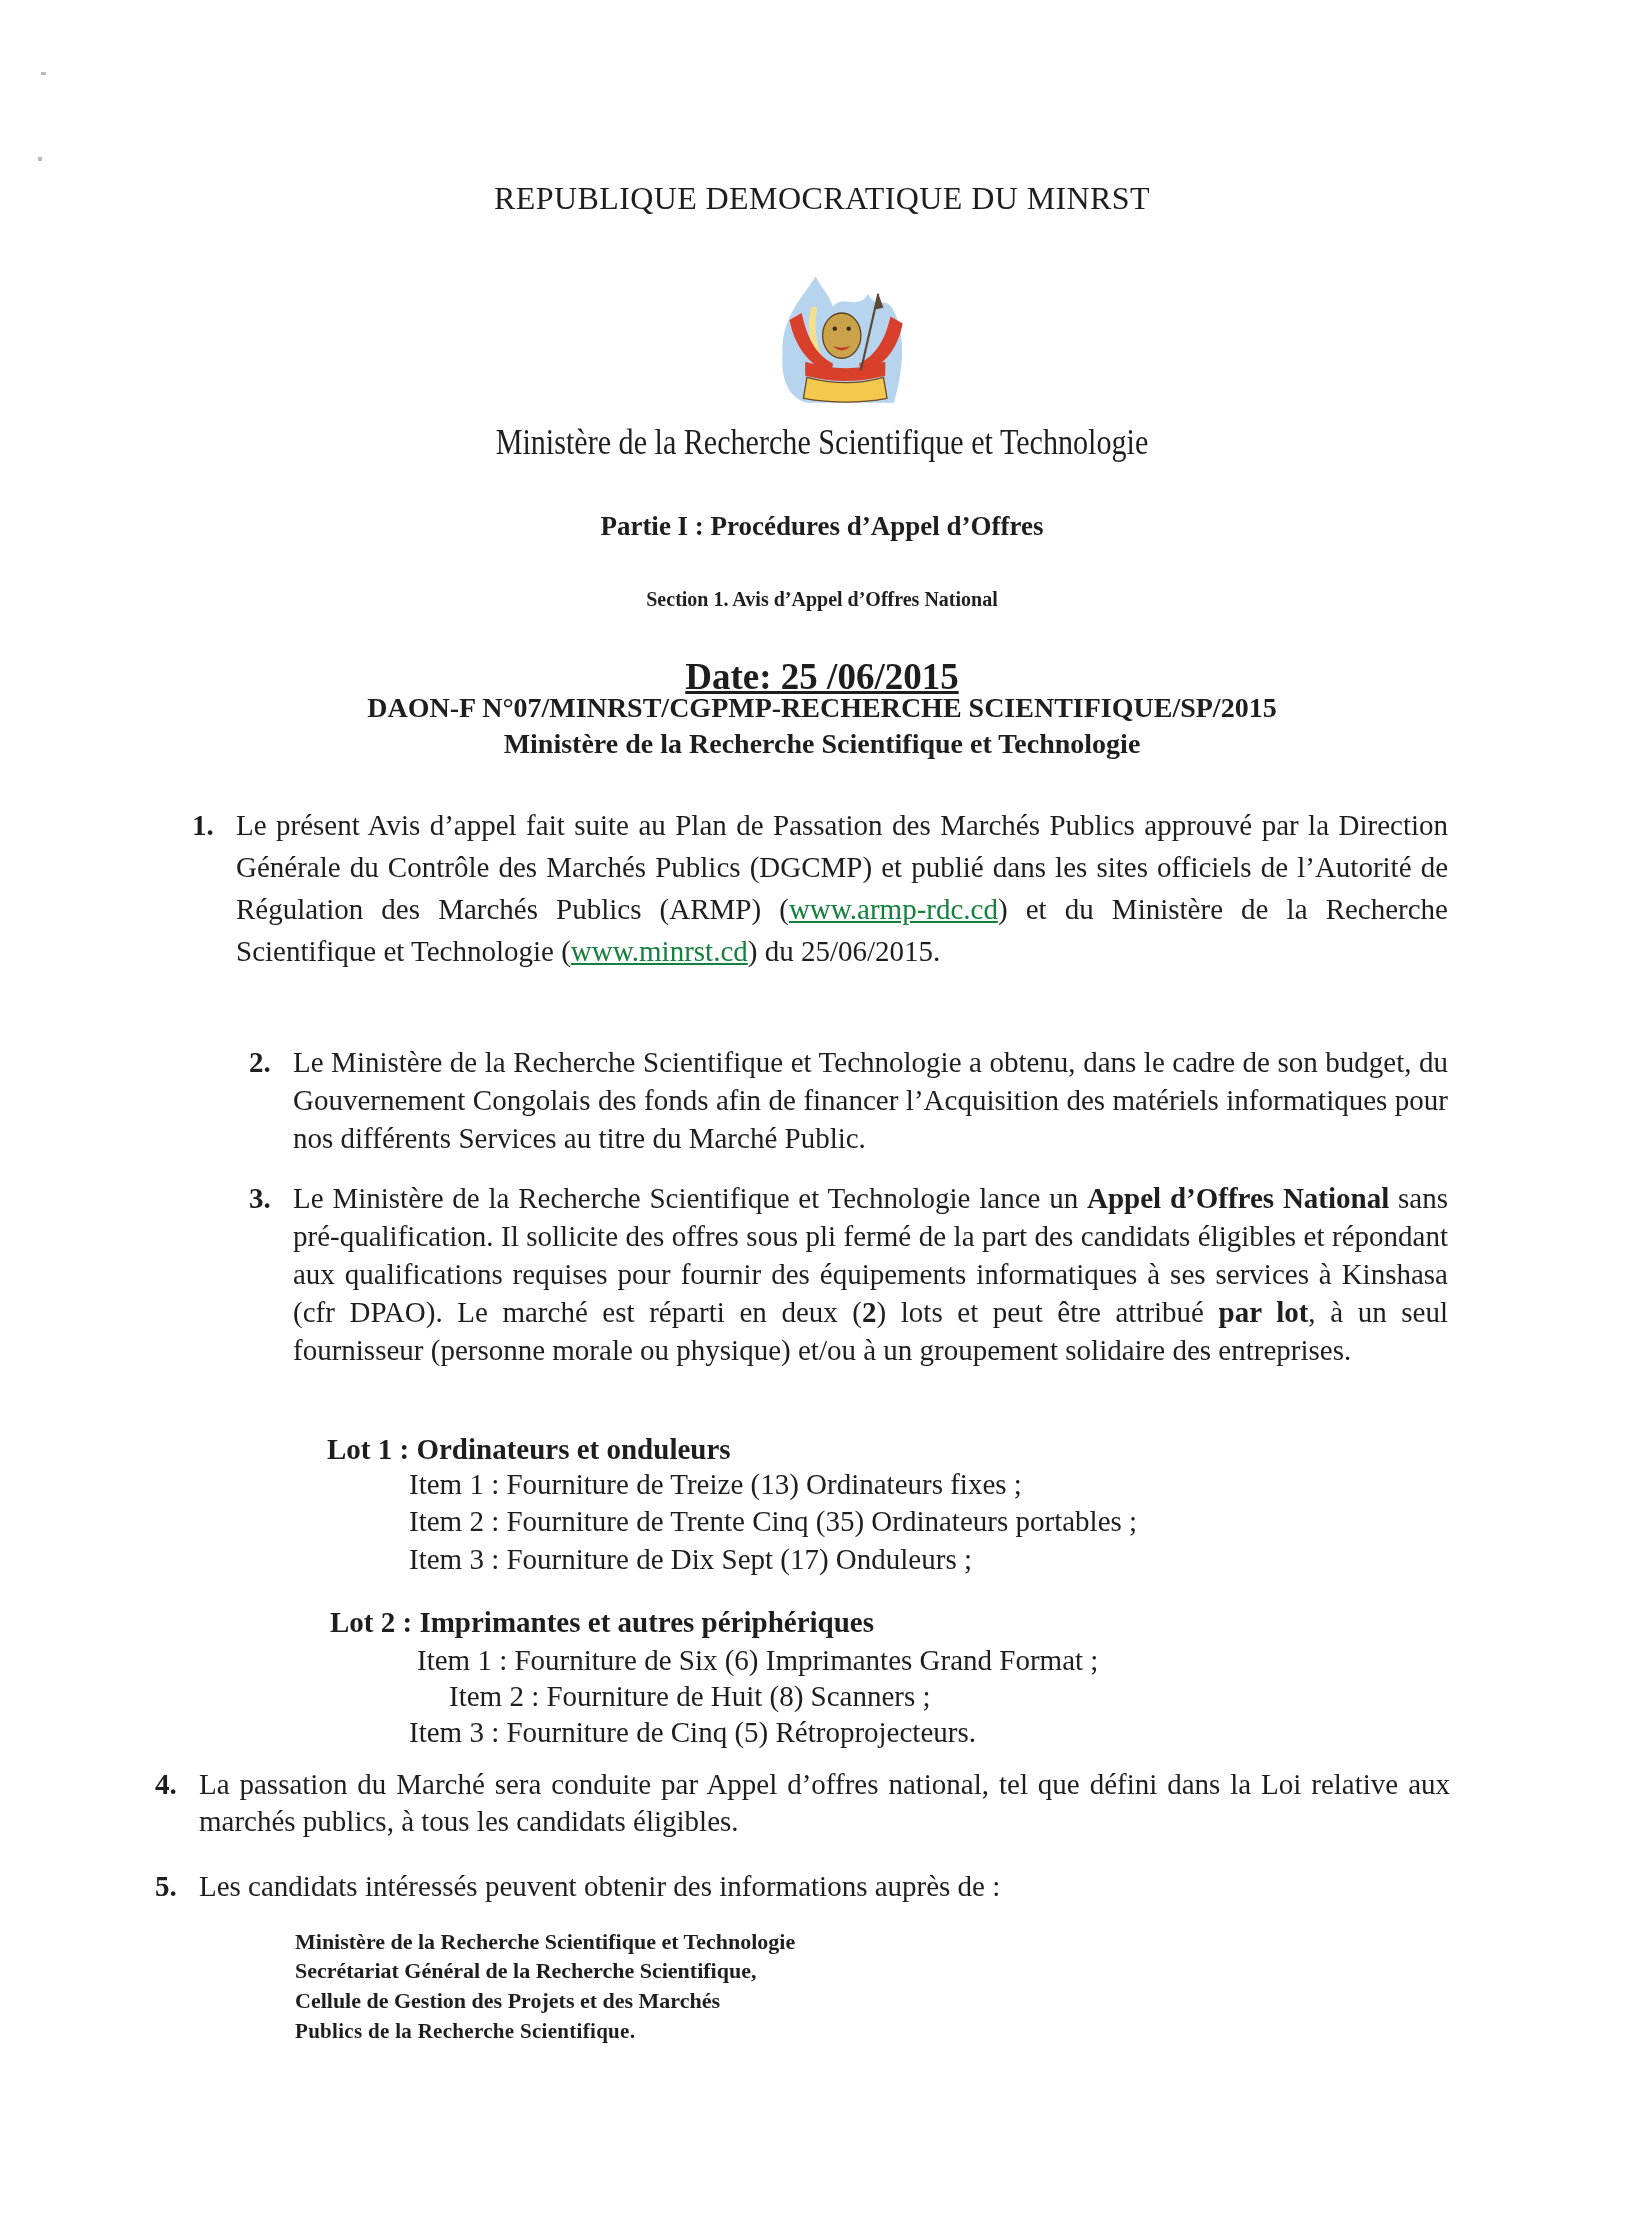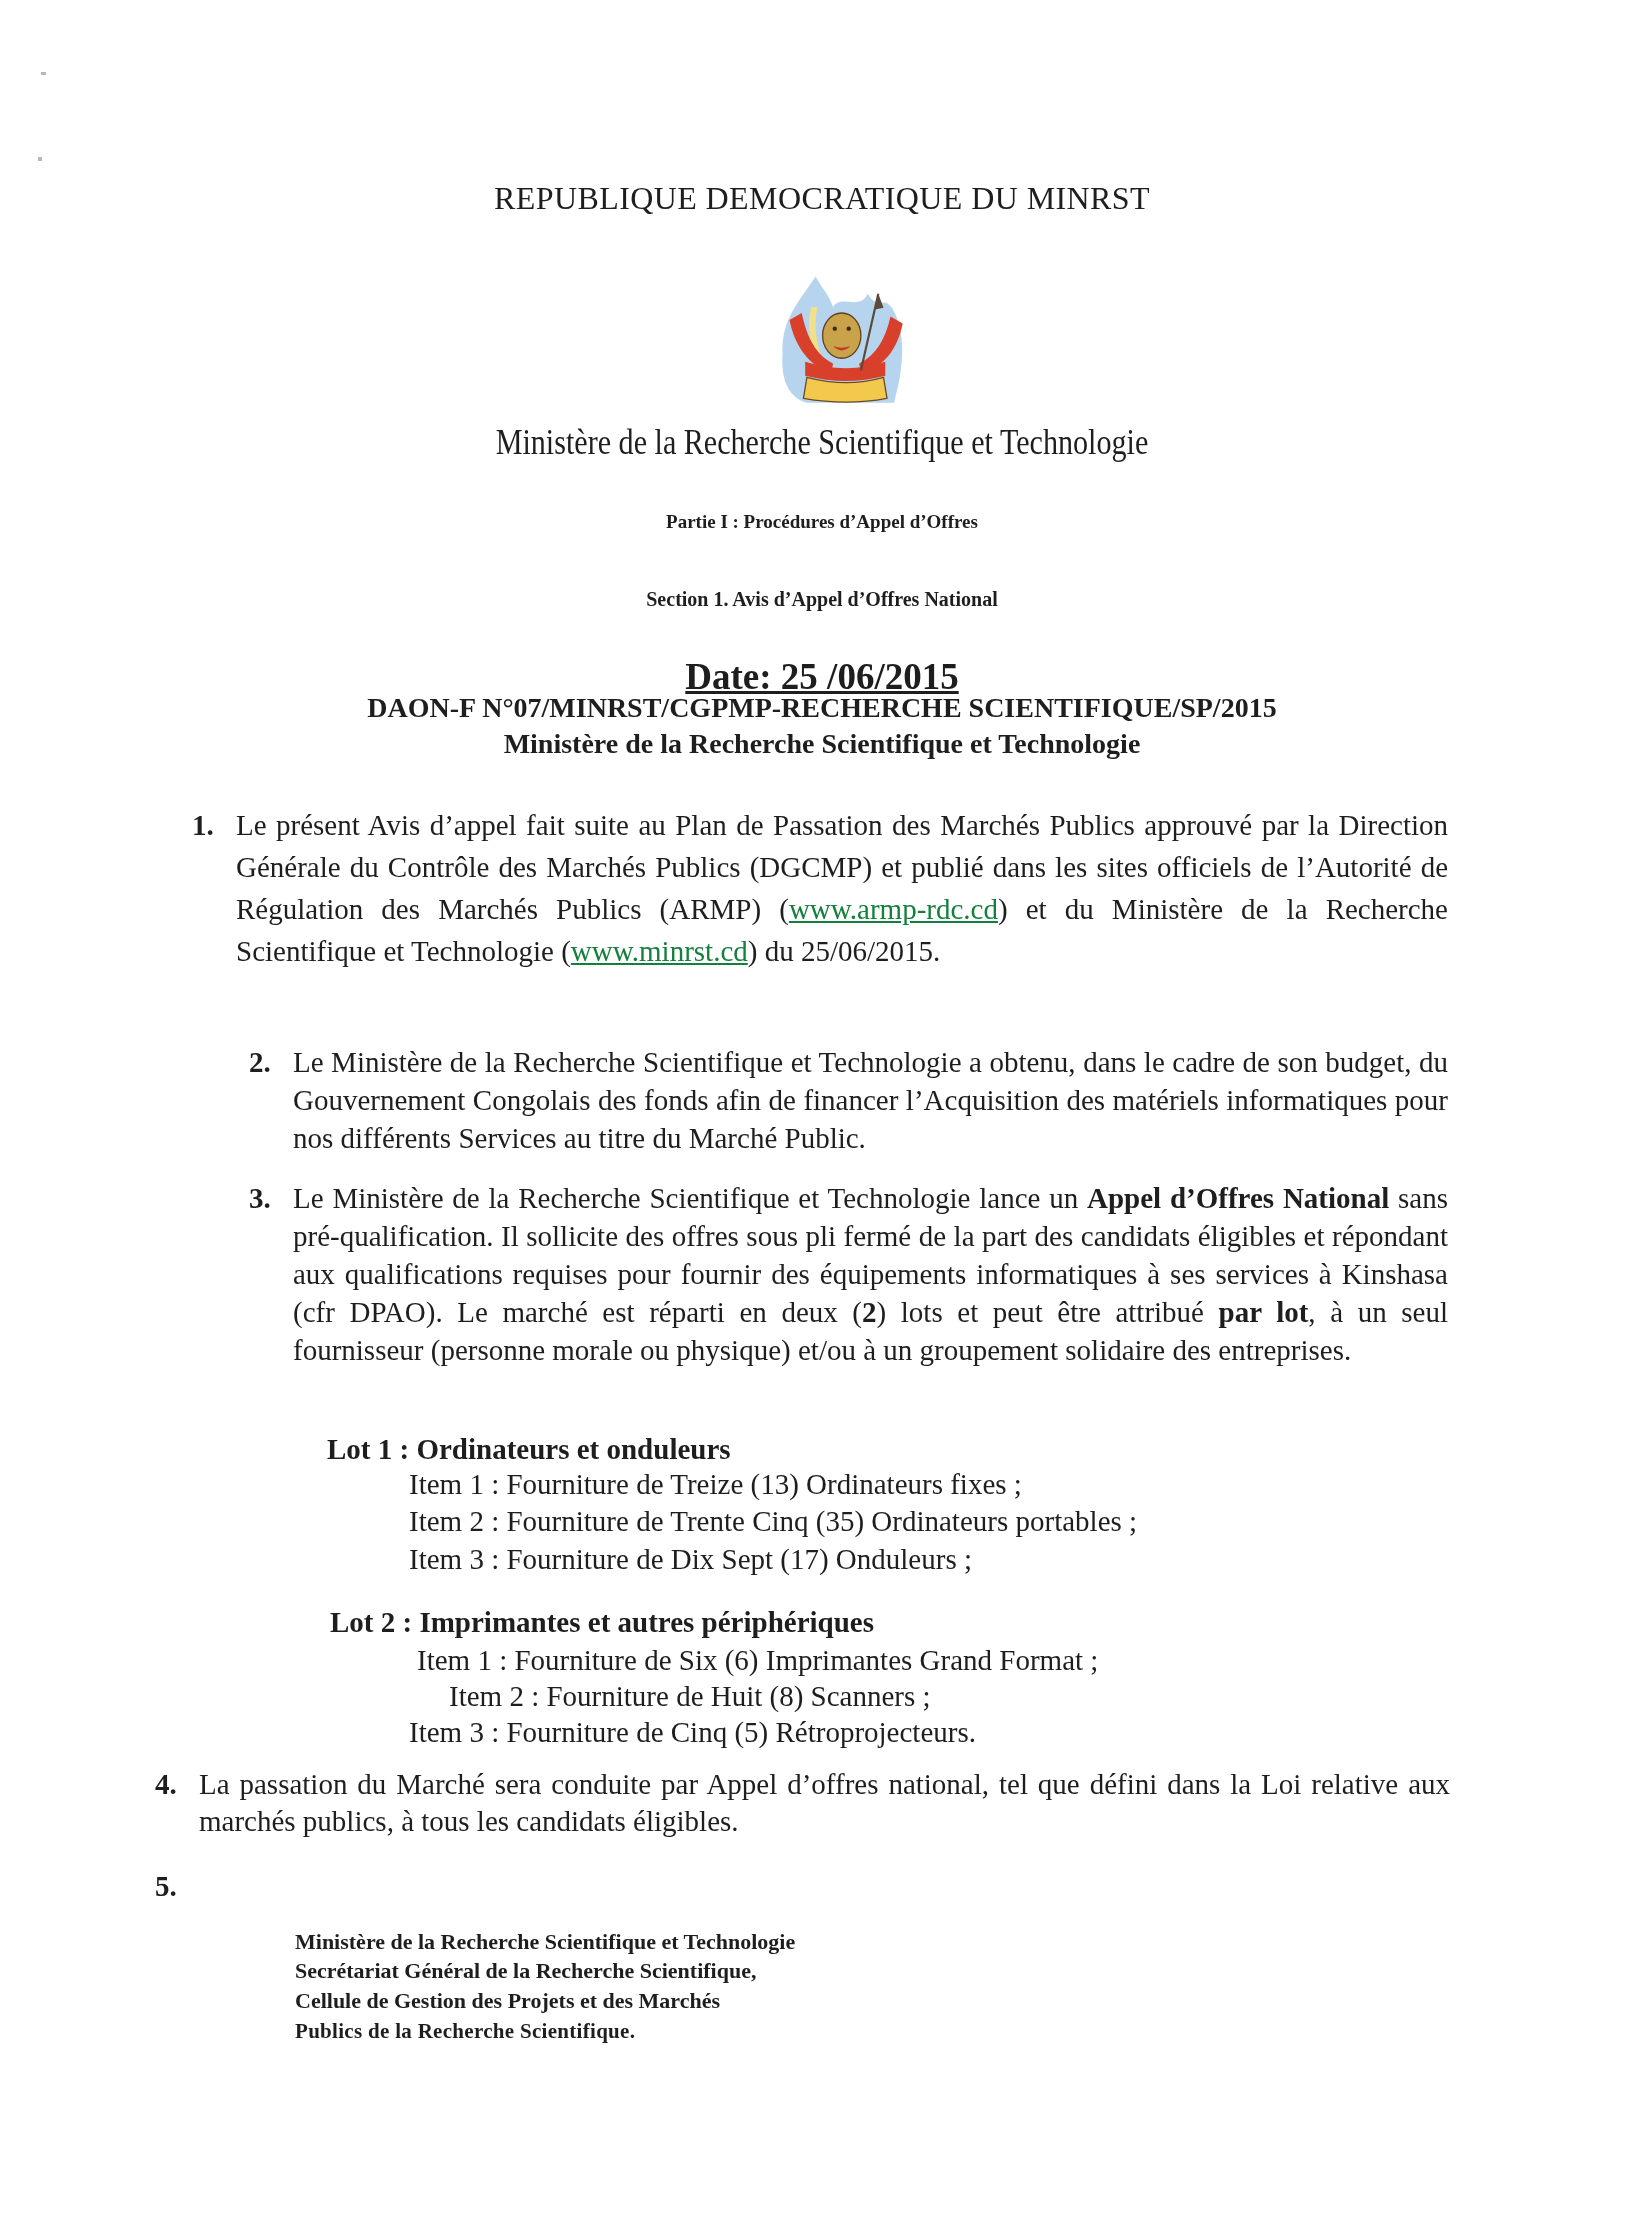--- a/index.html
+++ b/index.html
@@ -3,21 +3,21 @@
 <meta charset="utf-8">
 <style>
   html, body { margin: 0; padding: 0; background: #ffffff; }
   body { width: 1644px; height: 2236px; position: relative; overflow: hidden;
          font-family: "Liberation Serif", "DejaVu Serif", serif; color: #1e1e1e; }
   .abs { position: absolute; }
   .center { left: 0; width: 1644px; text-align: center; }
   .title { top: 180px; font-size: 32px; letter-spacing: 0.4px; }
   .emblem { left: 763px; top: 259px; width: 154px; height: 148px; }
   .ministry { top: 423px; font-size: 35px; transform: scaleX(0.86); transform-origin: center; }
-  .partie { top: 511px; font-size: 19px; font-weight: bold; }
+  .partie { top: 511px; font-size: 27px; font-weight: bold; }
   .section { top: 588px; font-size: 20px; font-weight: bold; }
   .date { top: 655px; font-size: 37px; font-weight: bold; text-decoration: underline; }
   .ref { top: 692px; font-size: 28px; font-weight: bold; }
   .ministry2 { top: 728px; font-size: 28px; font-weight: bold; }
 
   .para { left: 236px; width: 1212px; font-size: 29px; line-height: 42px; text-align: justify; }
   .para .num { position: absolute; left: -44px; top: 0; font-weight: bold; }
   .p1 { top: 804px; }
   .p2 { top: 1043px; left: 293px; width: 1155px; line-height: 38px; }
   .p3 { top: 1179px; left: 293px; width: 1155px; line-height: 38px; }
@@ -104,19 +104,20 @@
 <div class="abs item l2i2">Item 2 : Fourniture de Huit (8) Scanners ;</div>
 <div class="abs item l2i3">Item 3 : Fourniture de Cinq (5) Rétroprojecteurs.</div>
 
 <div class="abs para p4 lastline">
   <span class="num">4.</span>
   <span>La passation du Marché sera conduite par Appel d’offres national, tel que défini dans la Loi relative aux marchés publics, à tous les candidats éligibles.</span>
 </div>
 
 <div class="abs para p5 lastline">
   <span class="num">5.</span>
+  <span>Les candidats intéressés peuvent obtenir des informations auprès de :</span>
 </div>
 
 <div class="abs addr a1">Ministère de la Recherche Scientifique et Technologie</div>
 <div class="abs addr a2">Secrétariat Général de la Recherche Scientifique,</div>
 <div class="abs addr a3">Cellule de Gestion des Projets et des Marchés</div>
 <div class="abs addr a4">Publics de la Recherche Scientifique.</div>
 
 
 </body></html>

